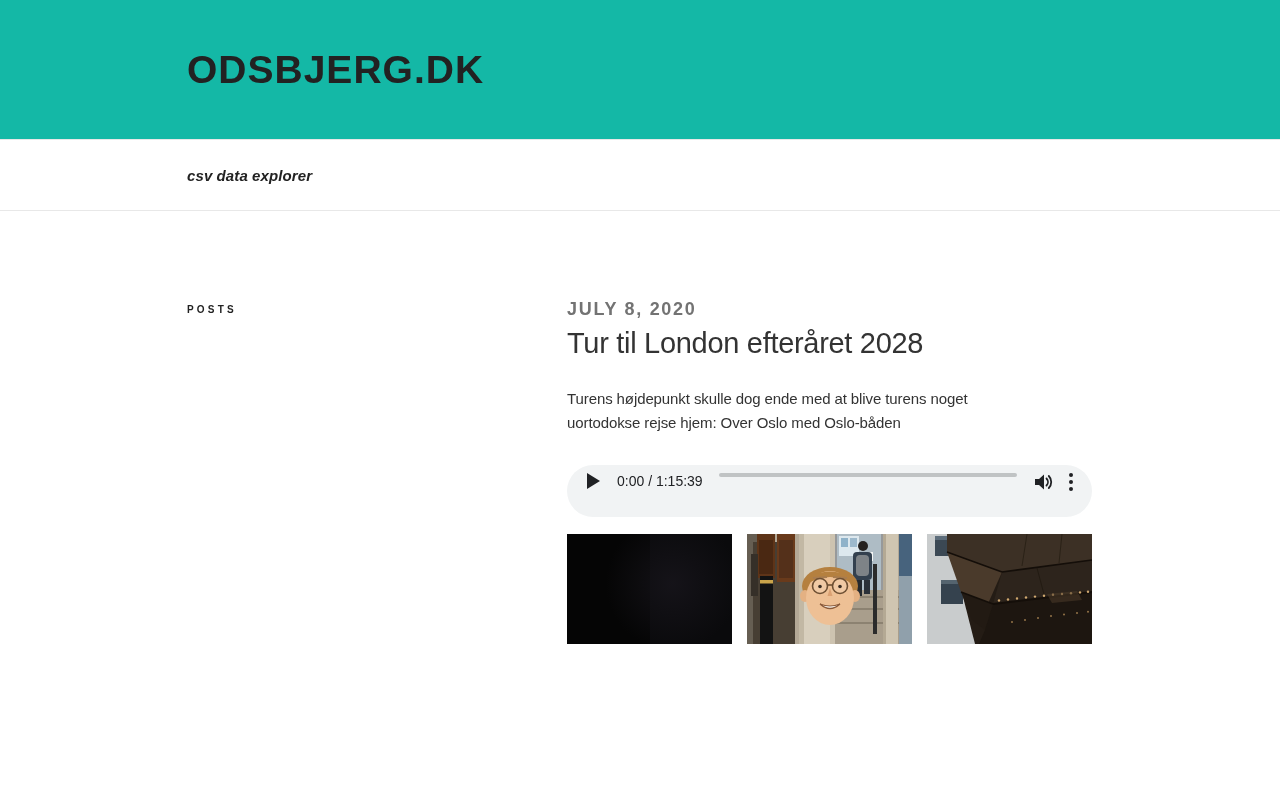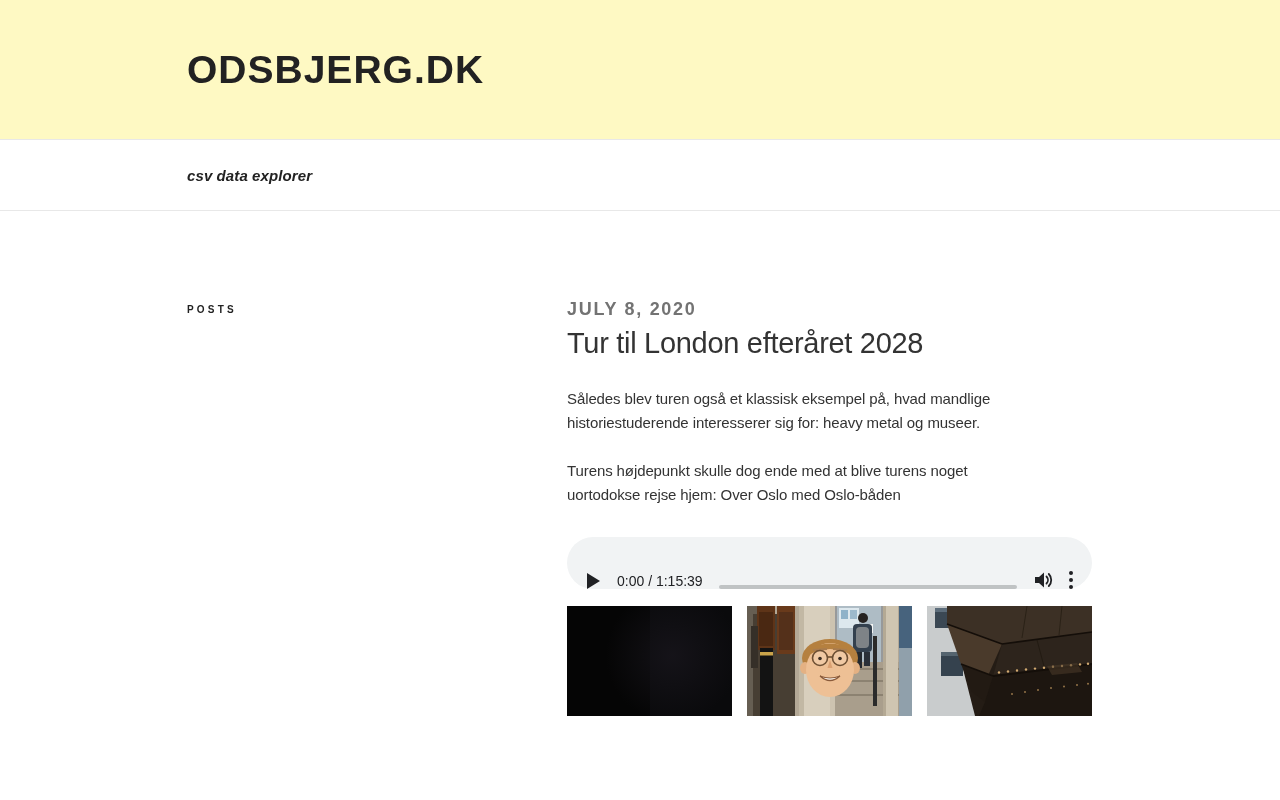--- a/index.html
+++ b/index.html
@@ -5,21 +5,21 @@
   * { box-sizing: border-box; }
   html, body { margin: 0; padding: 0; }
   body {
     width: 1280px; height: 800px; overflow: hidden;
     background: #ffffff;
     font-family: "Liberation Sans", sans-serif;
     color: #333;
   }
   
   .site-header {
-    height: 140px; background: #fef9c3;
+    height: 140px; background: #14b8a6;
     border-bottom: 1px solid #e8e8e8;
     display: flex; align-items: center;
   }
   .site-title {
     margin-left: 187px;
     font-size: 39px; font-weight: 700; letter-spacing: 1px;
     color: #222; text-decoration: none; line-height: 1;
   }
   
   .site-nav {
@@ -50,21 +50,21 @@
     letter-spacing: -0.3px; color: #333; line-height: 1.2;
   }
   .entry-body p {
     margin: 0 0 24px; font-size: 15px; line-height: 24px;
     letter-spacing: -0.1px; color: #333; white-space: pre-line;
   }
   
   .audio-player {
     margin-top: 30px; width: 525px; height: 52px;
     background: #f1f3f4; border-radius: 26px;
-    display: flex; align-items: flex-end; padding: 0 19px;
+    display: flex; align-items: flex-start; padding: 8px 19px;
   }
   .audio-player button {
     background: transparent; border: none; padding: 0;
     display: flex; align-items: center; cursor: pointer;
   }
   .play-btn { margin-right: 17px; }
   .audio-time {
     font-size: 14px; color: #202124; white-space: nowrap;
     margin-right: 16px;
   }
@@ -109,22 +109,20 @@
     <div class="col-right">
       <article>
 
         <div class="entry-meta">
           <a href="#" class="entry-date">JULY 8, 2020</a>
         </div>
 
         <h1 class="entry-title">Tur til London efteråret 2028</h1>
 
         <div class="entry-body">
-          <p>Således blev turen også et klassisk eksempel på, hvad mandlige
-historiestuderende interesserer sig for: heavy metal og museer.</p>
           <p>Turens højdepunkt skulle dog ende med at blive turens noget
 uortodokse rejse hjem: Over Oslo med Oslo-båden</p>
         </div>
 
         <div class="audio-player">
           <button class="play-btn">
             <svg width="14" height="16" viewBox="0 0 14 16">
               <polygon points="1,0 14,8 1,16" fill="#202124"></polygon>
             </svg>
           </button>

